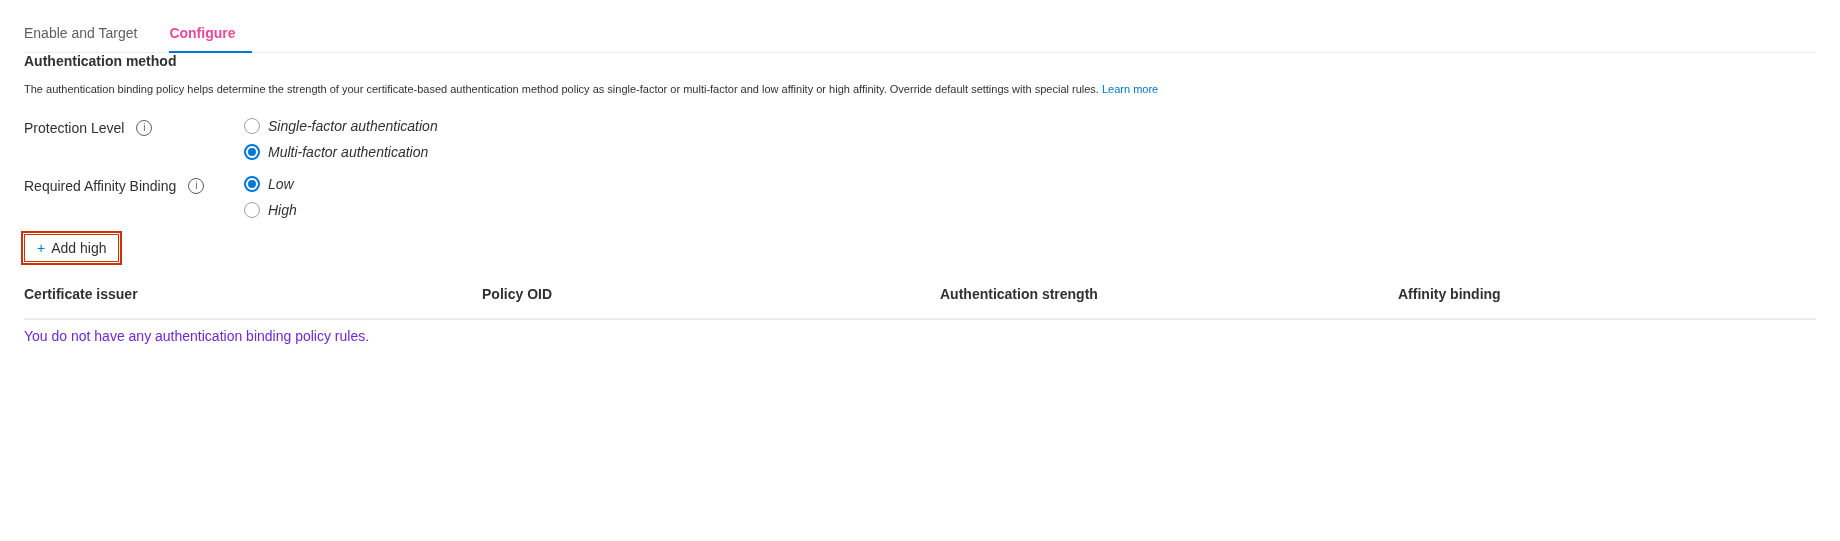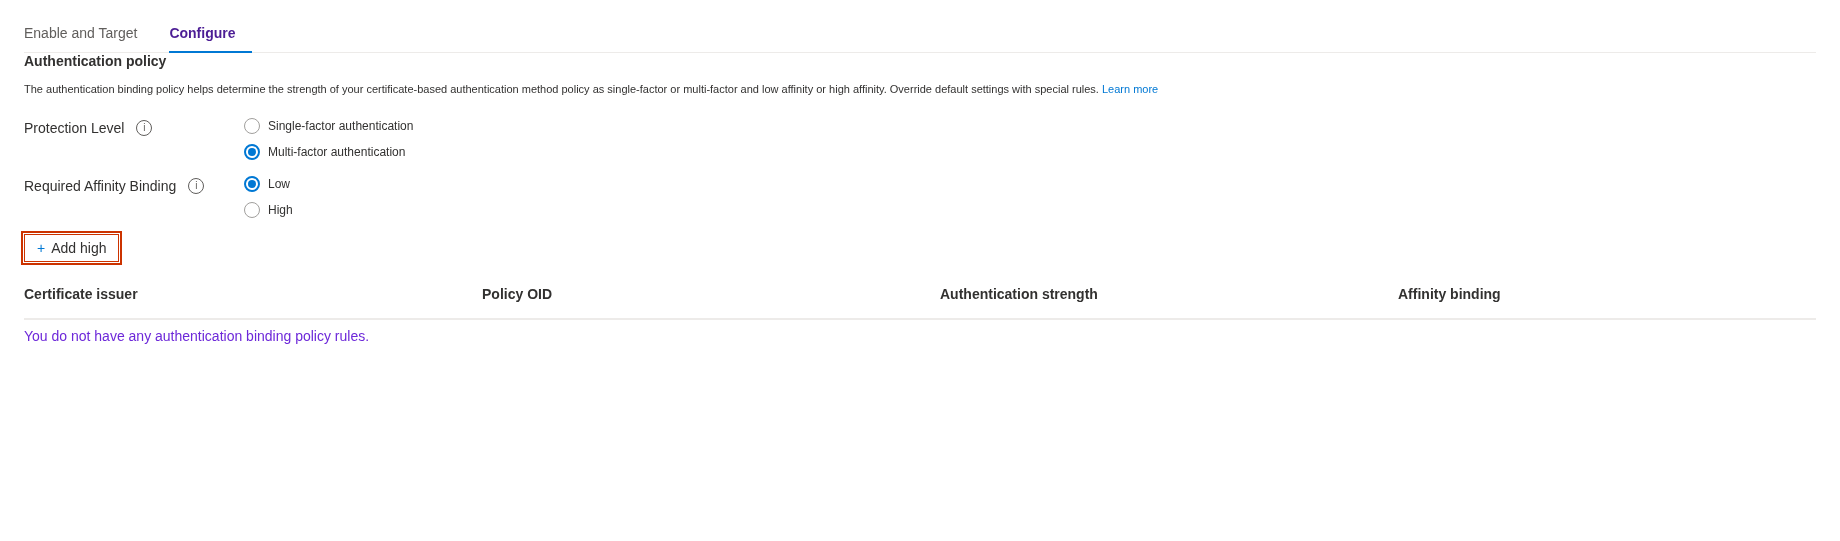--- a/index.html
+++ b/index.html
@@ -18,21 +18,21 @@
       padding: 8px 16px 10px 0;
       margin-right: 16px;
       cursor: pointer;
       font-size: 14px;
       color: #605e5c;
       border-bottom: 2px solid transparent;
       position: relative;
       top: 1px;
     }
     .tab.active {
-      color: #4c1d95;
+      color: #ec4899;
       font-weight: 600;
       border-bottom: 2px solid #0078d4;
     }
     .section-title {
       font-weight: 700;
       font-size: 14px;
       margin-bottom: 12px;
     }
     .description {
       color: #323130;
@@ -76,21 +76,22 @@
     .radio-group {
       display: flex;
       flex-direction: column;
       gap: 10px;
     }
     .radio-option {
       display: flex;
       align-items: center;
       gap: 8px;
       cursor: pointer;
-      font-size: 12px;
+      font-size: 14px;
+      font-style: italic;
     }
     .radio-circle {
       width: 16px;
       height: 16px;
       border-radius: 50%;
       border: 1px solid #a19f9d;
       display: flex;
       align-items: center;
       justify-content: center;
       flex-shrink: 0;
@@ -157,21 +158,21 @@
 
 
 
 
 <div class="tabs">
   <div class="tab">Enable and Target</div>
   <div class="tab active">Configure</div>
 </div>
 
 
-<div class="section-title">Authentication policy</div>
+<div class="section-title">Authentication method</div>
 
 
 <p class="description">
   <span>The authentication binding policy helps determine the strength of your certificate-based authentication method policy as single-factor or multi-factor and low affinity or high affinity. Override default settings with special rules.</span>
   <span> </span>
   <a class="learn-more">Learn more</a>
 </p>
 
 
 <div class="form-row">

